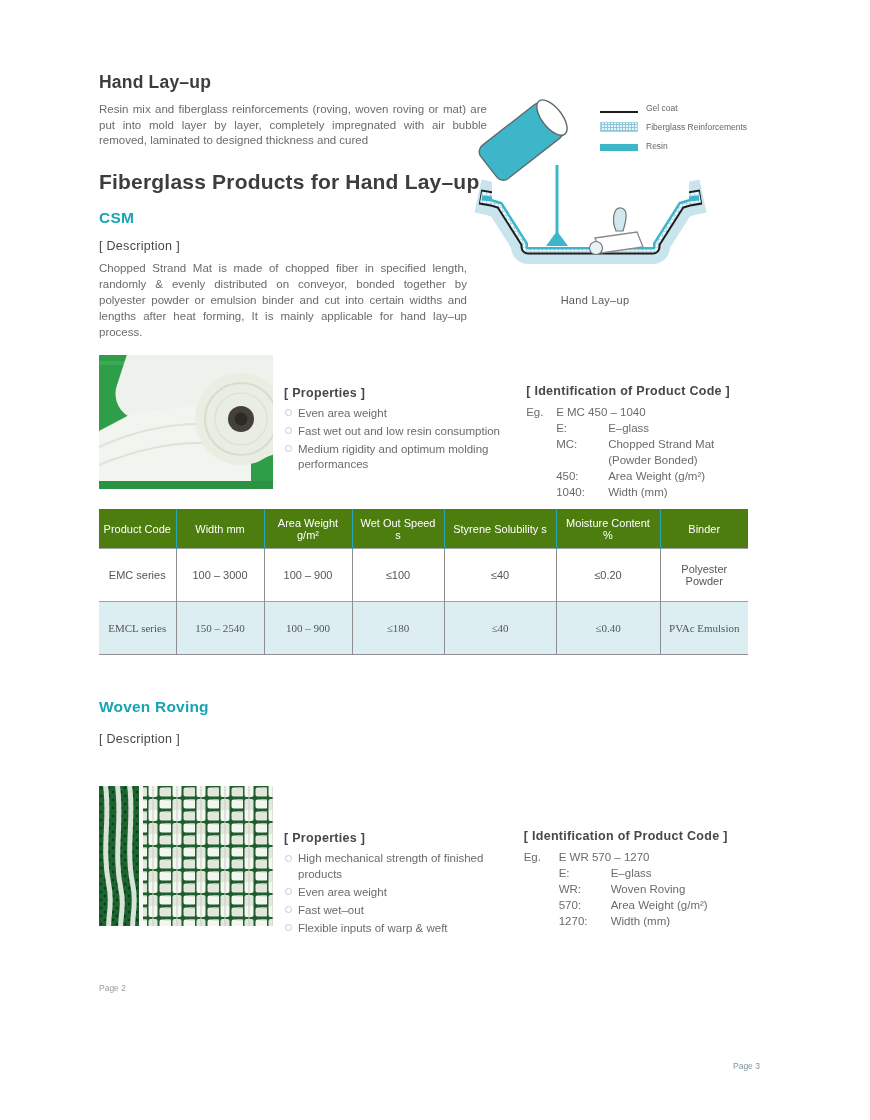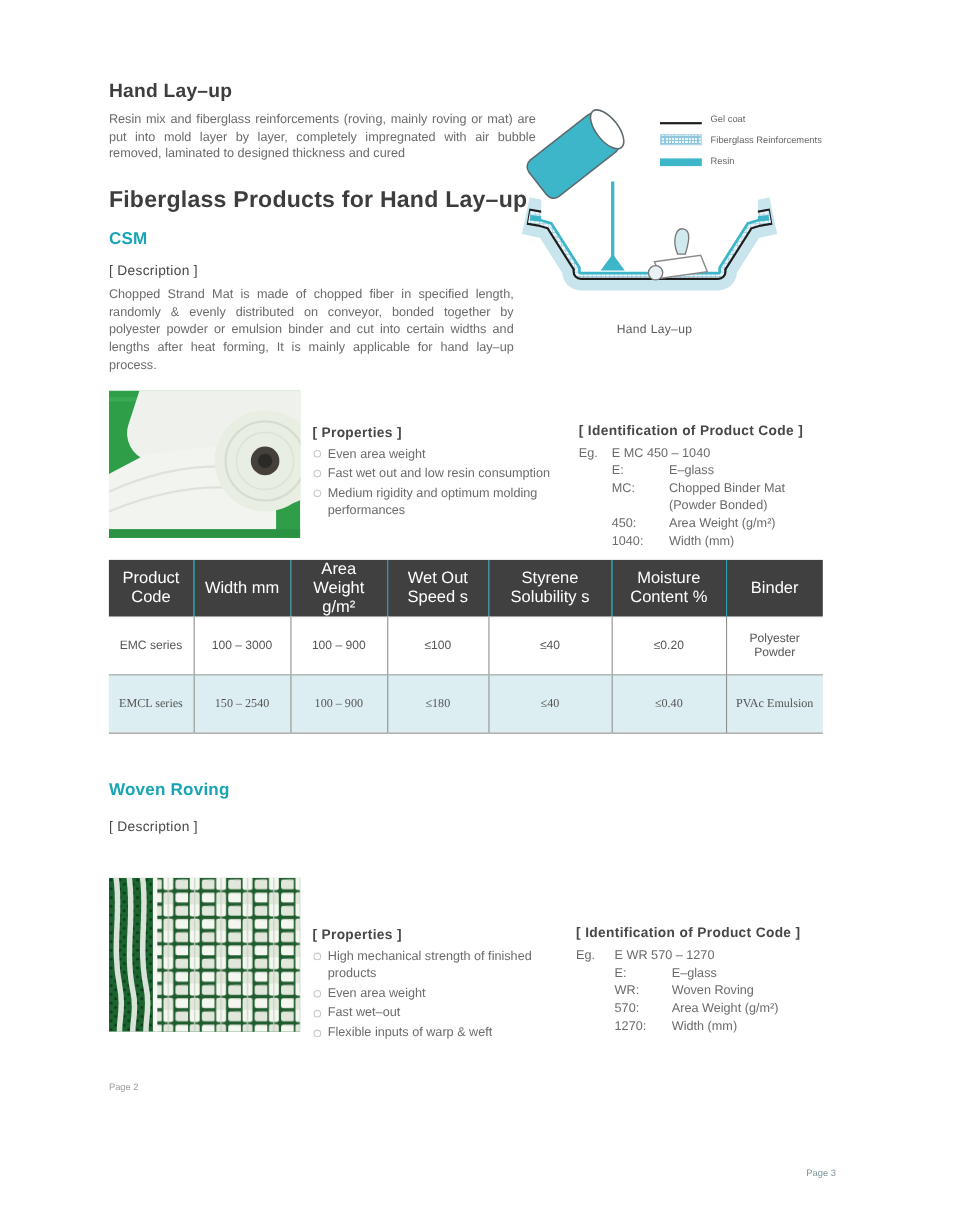--- a/index.html
+++ b/index.html
@@ -43,21 +43,21 @@
   .dot { flex:0 0 7px; width:7px; height:7px; border-radius:50%; border:1.6px solid #c9c9c9; margin:3.5px 6px 0 1px; }
   .ident { font-size:11.5px; color:#6b6b6b; }
   .ident-eg { display:flex; line-height:16px; margin-bottom:0; }
   .eg-label { flex:0 0 30px; }
   .ident-row { display:flex; padding-left:30px; line-height:16px; }
   .ident-key { flex:0 0 52px; }
 
   
   .products-label { margin-top:31px; font-size:12.5px; color:#474747; letter-spacing:.3px; }
   table.prod-table { margin-top:9px; width:649px; border-collapse:collapse; table-layout:fixed; }
-  .prod-table th { background:#404040; color:#ffffff; font-weight:normal; font-size:15px;
+  .prod-table th { background:#4d7c0f; color:#ffffff; font-weight:normal; font-size:11px;
     height:40px; border-left:1px solid #2ba4ba; padding:0 4px; }
   .prod-table th:first-child { border-left:none; }
   .prod-table td { font-size:11px; color:#555; text-align:center; height:53px;
     border-left:1px solid #8f8f8f; border-top:1px solid #a0a0a0; padding:0 2px; }
   .prod-table td:first-child { border-left:none; }
   .prod-table tr.alt td { background:#ddeef2;font-family:Liberation Serif, serif; }
   .prod-table { border-bottom:1px solid #8f8f8f; }
   .c-code{width:77px}.c-width{width:88px}.c-aw{width:88px}.c-wos{width:92px}.c-ss{width:112px}.c-mc{width:104px}.c-bind{width:88px}
 
   .wr-row { margin-top:40px; }
@@ -118,21 +118,21 @@
       <div class="legend-row">
         <span class="sw sw-solid"></span>
         <span class="legend-label">Resin</span>
       </div>
     </div>
     <div class="illus-caption">Hand Lay–up</div>
   </div>
 
   <div class="content">
     <h1 class="main-h">Hand Lay–up</h1>
-    <p class="intro">Resin mix and fiberglass reinforcements (roving, mainly roving or mat) are put into mold layer by layer, completely impregnated with air bubble removed, laminated to designed thickness and cured</p>
+    <p class="intro">Resin mix and fiberglass reinforcements (roving, woven roving or mat) are put into mold layer by layer, completely impregnated with air bubble removed, laminated to designed thickness and cured</p>
 
     <h1 class="sub-h">Fiberglass Products for Hand Lay–up</h1>
 
     <h2 class="teal-h">CSM</h2>
     <div class="sec-label">[ Description ]</div>
     <p class="desc-p">Chopped Strand Mat is made of chopped fiber in specified length, randomly &amp; evenly distributed on conveyor, bonded together by polyester powder or emulsion binder and cut into certain widths and lengths after heat forming, It is mainly applicable for hand lay–up process.</p>
 
     <div class="prod-row">
       <div class="prod-img">
         <svg width="174" height="134" viewBox="0 0 174 134">
@@ -174,21 +174,21 @@
           <div class="ident-eg">
             <span class="eg-label">Eg.</span>
             <span>E MC 450 – 1040</span>
           </div>
           <div class="ident-row">
               <span class="ident-key">E:</span>
               <span>E–glass</span>
             </div>
           <div class="ident-row">
               <span class="ident-key">MC:</span>
-              <span>Chopped Binder Mat</span>
+              <span>Chopped Strand Mat</span>
             </div>
           <div class="ident-row">
               <span class="ident-key"></span>
               <span>(Powder Bonded)</span>
             </div>
           <div class="ident-row">
               <span class="ident-key">450:</span>
               <span>Area Weight (g/m²)</span>
             </div>
           <div class="ident-row">

